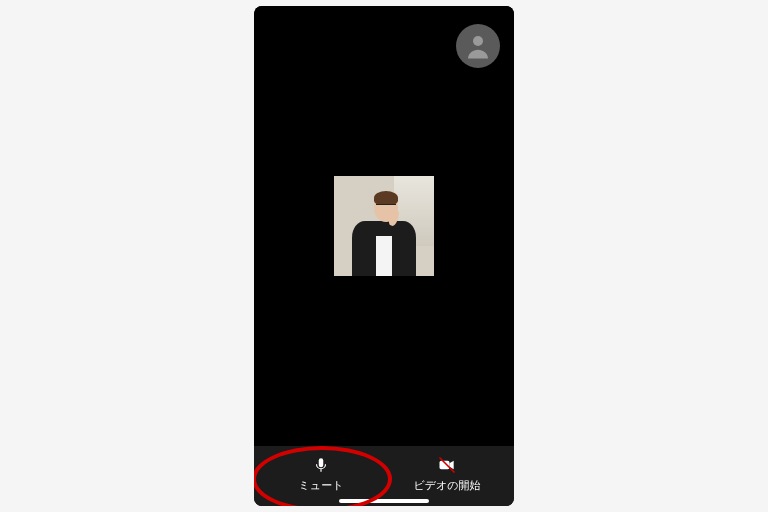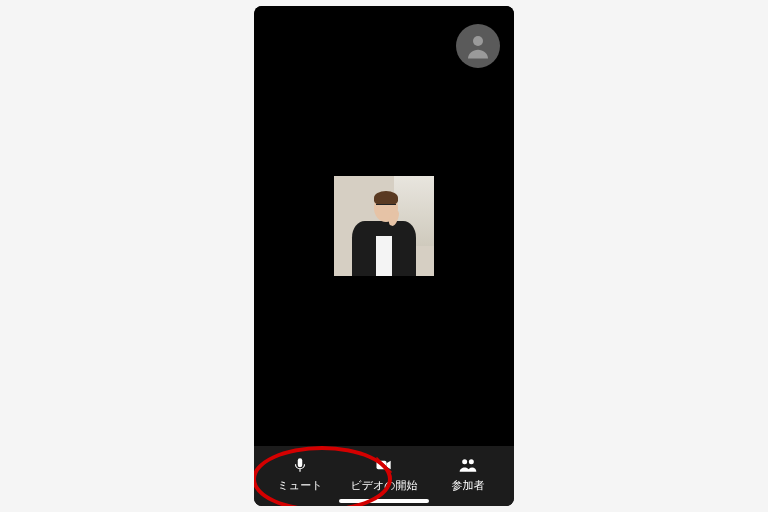--- a/index.html
+++ b/index.html
@@ -178,29 +178,19 @@
         <svg viewBox="0 0 24 24" width="20" height="20" fill="#fff">
           <rect x="3" y="7" width="12" height="10" rx="2"></rect>
           <path d="M15 10l5-3v10l-5-3z"></path>
           <line x1="3" y1="3" x2="21" y2="21" stroke="#d40000" stroke-width="2"></line>
         </svg>
       </span>
       <span>ビデオの開始</span>
     </button>
 
 
-    <button class="bottom-btn">
-      <span class="icon-box">
-        <svg viewBox="0 0 24 24" width="20" height="20" fill="#fff">
-          <circle cx="8" cy="8" r="3"></circle>
-          <circle cx="16" cy="8" r="3"></circle>
-          <path d="M2 20c0-3 3-5 6-5s6 2 6 5M12 20c0-3 2-5 5-5s5 2 5 5"></path>
-        </svg>
-      </span>
-      <span>参加者</span>
-    </button>
 
 
     <div class="home-indicator"></div>
     <div class="annotation-circle"></div>
   </div>
 
 </div>
 
 </body></html>

